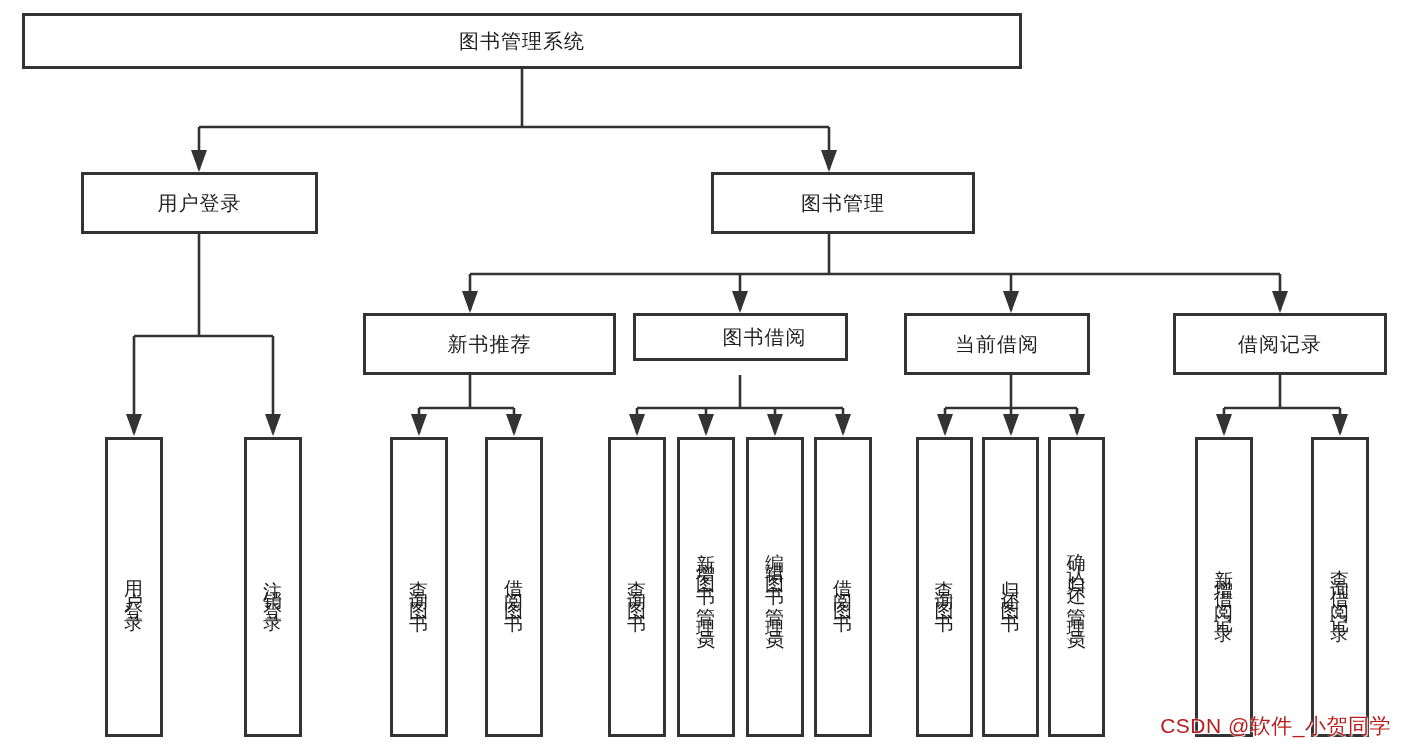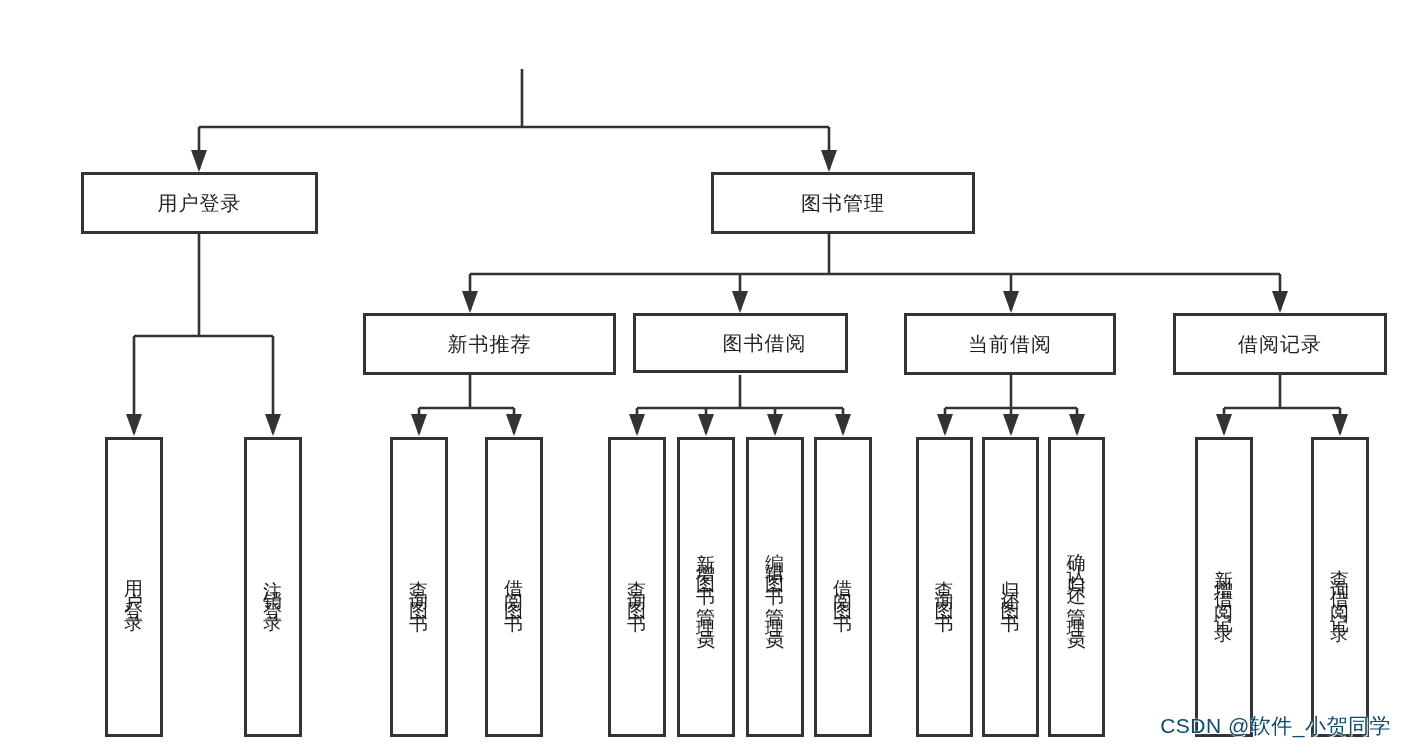--- a/index.html
+++ b/index.html
@@ -43,21 +43,21 @@
     line-height: 1;
     text-align: center;
   }
   .vbox .lbl { display: inline-block; }
   #watermark {
     position: absolute;
     right: 14px;
     top: 712px;
     font-size: 21px;
     letter-spacing: 0.5px;
-    color: #0c4a6e;
+    color: #b91c1c;
     text-shadow: 0 0 2px #ffffff, 1px 1px 1px #ffffff;
     white-space: nowrap;
   }
 </style>
 </head>
 <body>
 
 <div id="canvas">
 
   <svg id="wires" viewBox="0 0 1405 747" xmlns="http://www.w3.org/2000/svg">
@@ -103,35 +103,38 @@
       <path d="M775,408 V433"></path>
       <path d="M843,408 V433"></path>
       <path d="M945,408 V433"></path>
       <path d="M1011,408 V433"></path>
       <path d="M1077,408 V433"></path>
       <path d="M1224,408 V433"></path>
       <path d="M1340,408 V433"></path>
     </g>
   </svg>
 
+  <div class="node hbox" style="left:22px; top:13px; width:1000px; height:56px;">
+    <span class="lbl">图书管理系统</span>
+  </div>
 
   <div class="node hbox" style="left:81px; top:172px; width:237px; height:62px;">
     <span class="lbl">用户登录</span>
   </div>
   <div class="node hbox" style="left:711px; top:172px; width:264px; height:62px;">
     <span class="lbl">图书管理</span>
   </div>
 
   <div class="node hbox" style="left:363px; top:313px; width:253px; height:62px;">
     <span class="lbl">新书推荐</span>
   </div>
-  <div class="node hbox" style="left:633px; top:313px; width:215px; height:60px;padding-left:48px;">
+  <div class="node hbox" style="left:633px; top:313px; width:215px; height:48px;padding-left:48px;">
     <span class="lbl">图书借阅</span>
   </div>
-  <div class="node hbox" style="left:904px; top:313px; width:212px; height:62px;">
+  <div class="node hbox" style="left:904px; top:313px; width:186px; height:62px;">
     <span class="lbl">当前借阅</span>
   </div>
   <div class="node hbox" style="left:1173px; top:313px; width:214px; height:62px;text-align:right;">
     <span class="lbl">借阅记录</span>
   </div>
 
   <div class="node vbox" style="left:105px; top:437px; width:58px; height:300px;">
     <span class="lbl">用户登录</span>
   </div>
   <div class="node vbox" style="left:244px; top:437px; width:58px; height:300px;">

